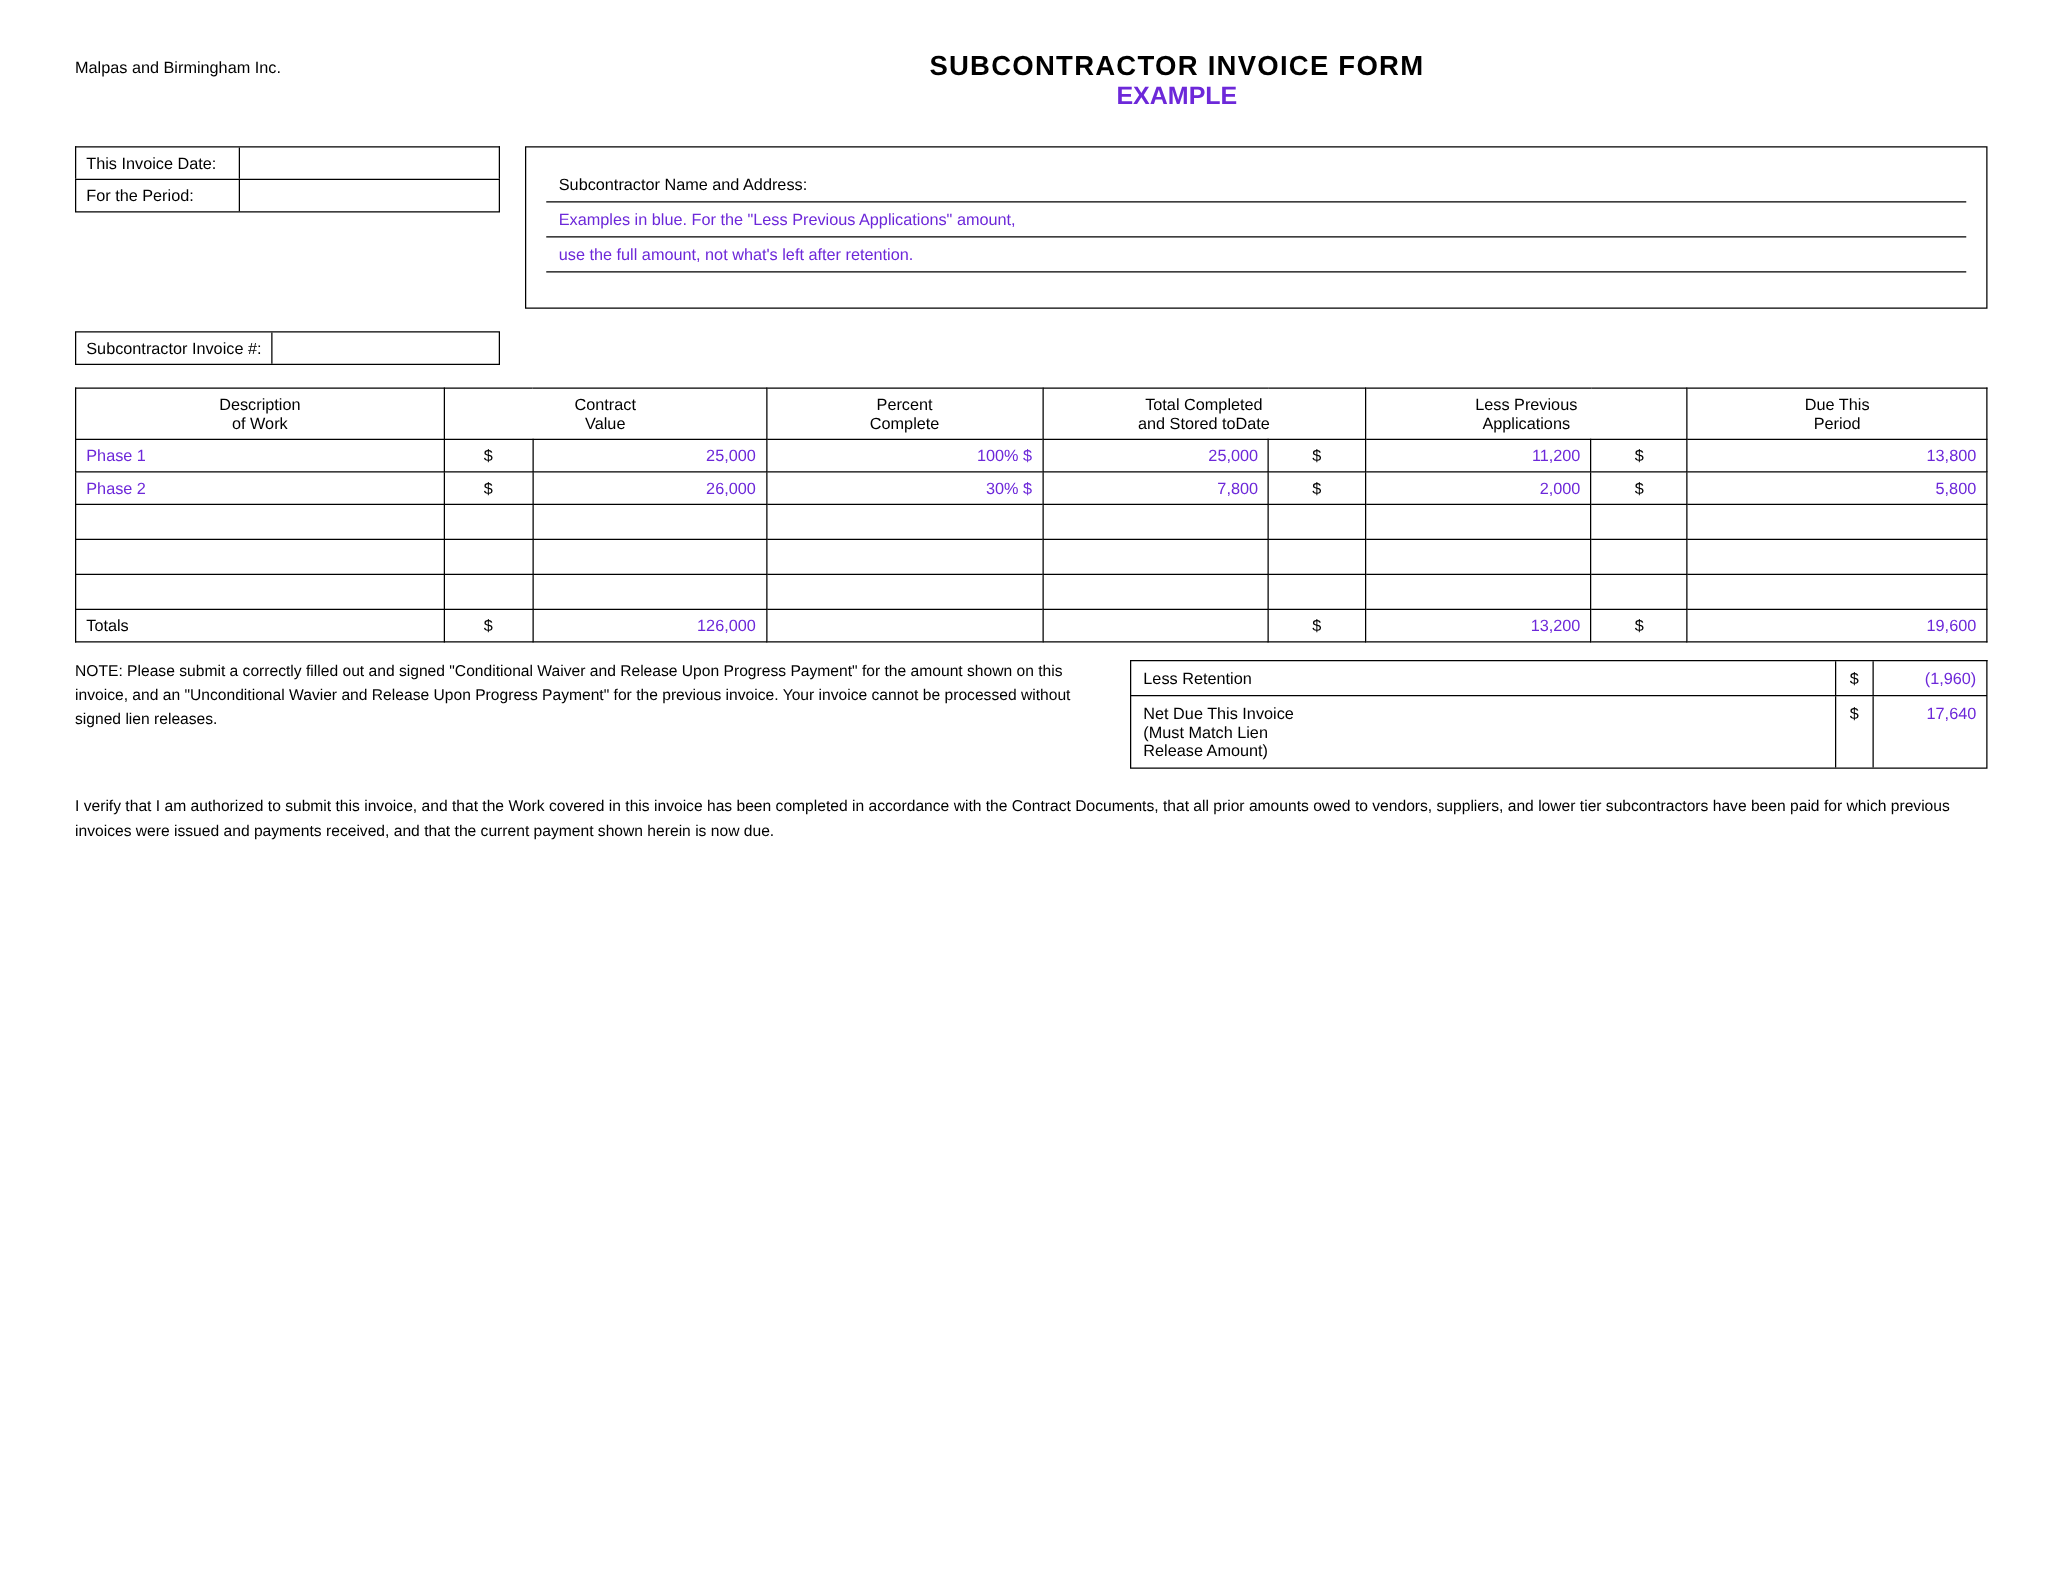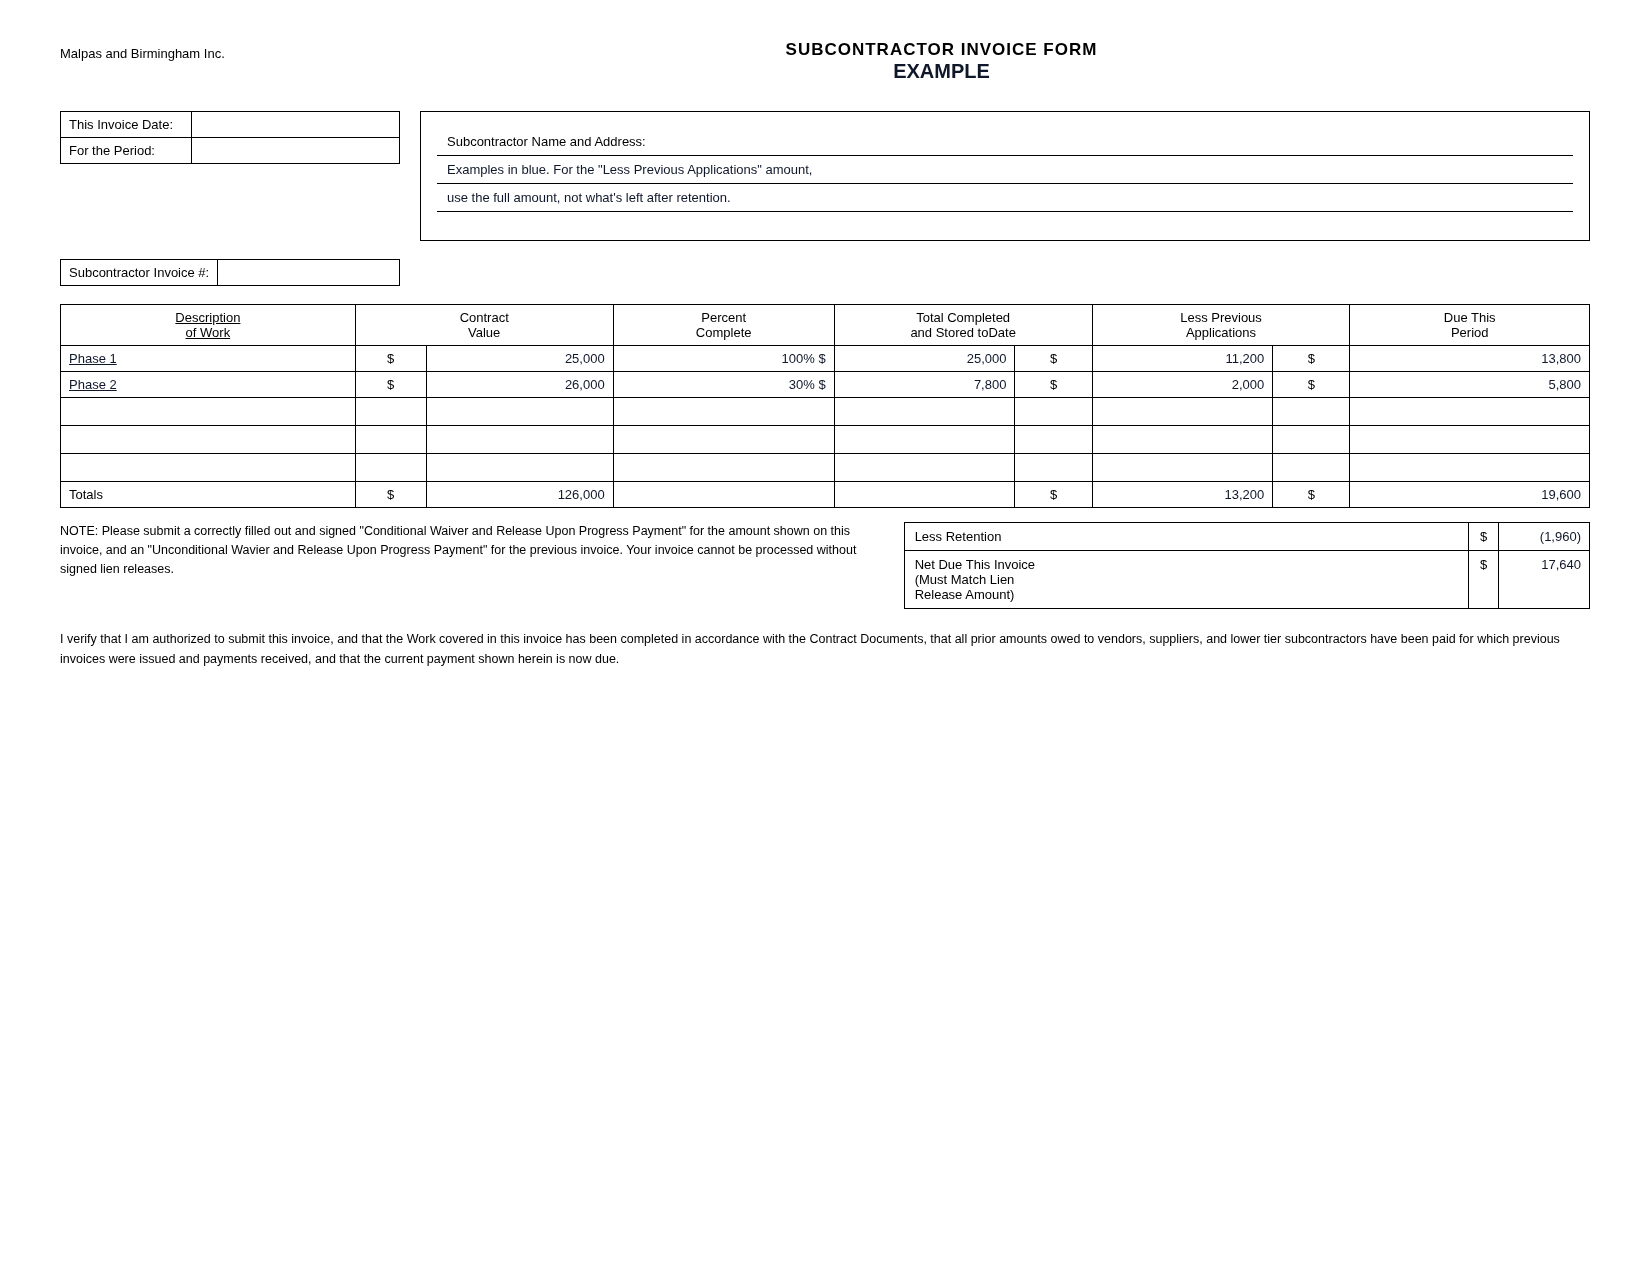--- a/index.html
+++ b/index.html
@@ -20,21 +20,21 @@
       font-size: 13px;
       font-weight: normal;
       min-width: 220px;
       padding-top: 6px;
     }
     .title-block {
       text-align: center;
       flex: 1;
     }
     .title-main {
-      font-size: 17px;
+      font-size: 22px;
       font-weight: bold;
       letter-spacing: 1px;
     }
     .title-example {
       font-size: 20px;
       font-weight: bold;
       color: #1155cc;
     }
     .top-section {
       display: flex;
@@ -71,21 +71,21 @@
       border: 1px solid #000;
       padding: 16px;
     }
     .right-fields .rf-row {
       padding: 6px 10px;
       border-bottom: 1px solid #000;
     }
     .right-fields .rf-row:last-child {
       border-bottom: none;
     }
-    .blue { color: #0f172a; }
+    .blue { color: #6d28d9; }
     .invoice-num-row {
       display: flex;
       margin-bottom: 18px;
     }
     .invoice-num-box {
       border: 1px solid #000;
       display: flex;
       min-width: 340px;
     }
     .invoice-num-label {
@@ -105,21 +105,21 @@
     }
     .main-table th, .main-table td {
       border: 1px solid #000;
       padding: 5px 8px;
       vertical-align: top;
     }
     .main-table th {
       font-weight: normal;
       background: #fff;
     }
-    .col-desc { width: 16%; text-decoration: underline; }
+    .col-desc { width: 16%; }
     .col-contract { width: 14%; }
     .col-percent { width: 12%; }
     .col-total { width: 14%; }
     .col-less-prev { width: 14%; }
     .col-due { width: 13%; }
     .num-cell {
       text-align: right;
     }
     .bottom-section {
       display: flex;

